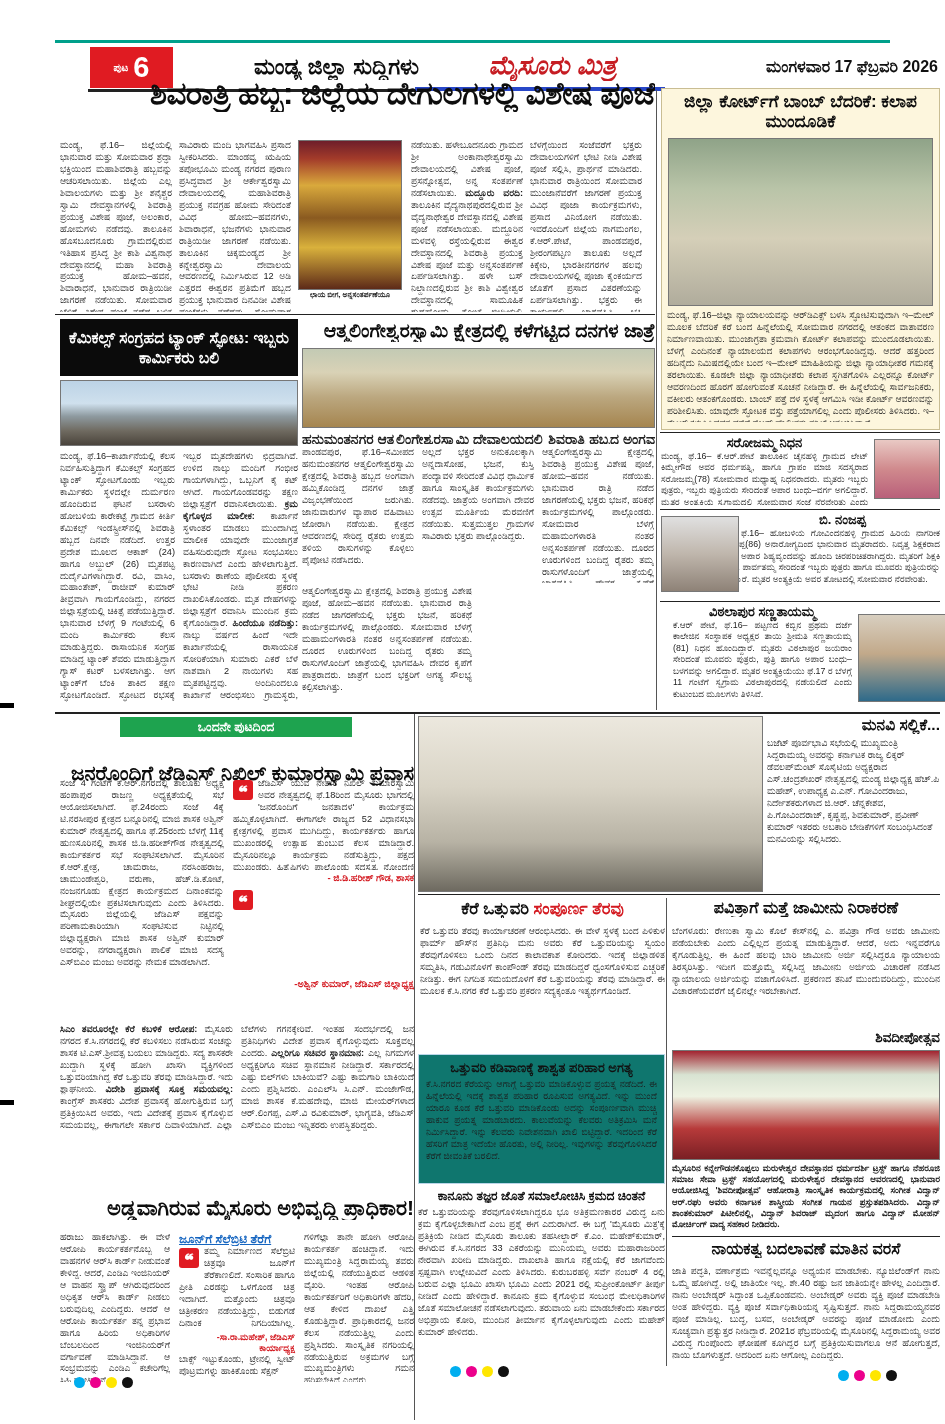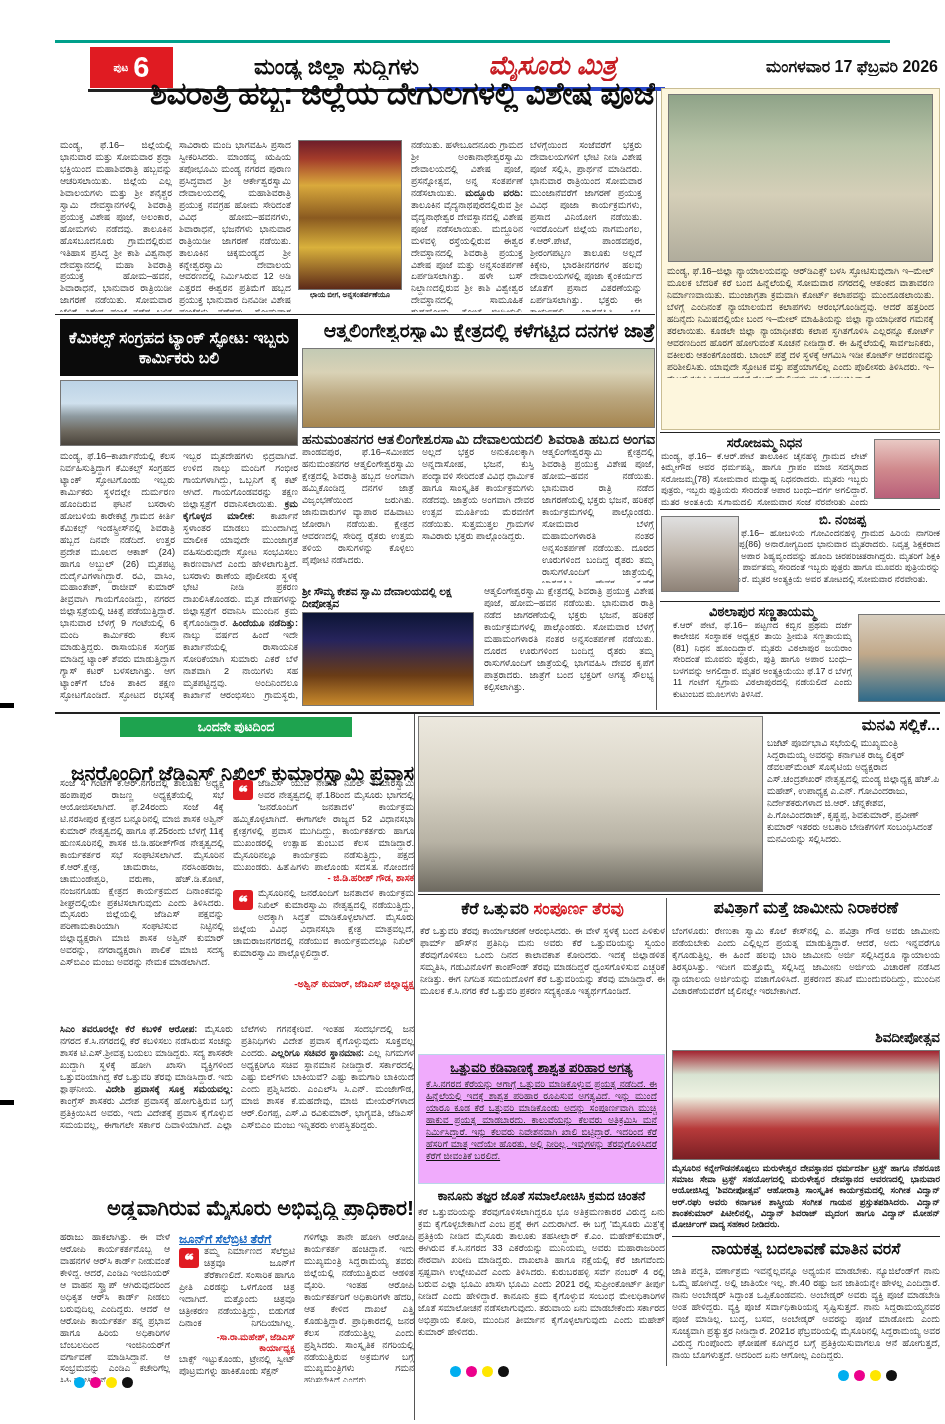--- a/index.html
+++ b/index.html
@@ -32,21 +32,21 @@
   .ph-em{background:linear-gradient(180deg,#e0e0e0 0%,#bfb6ac 50%,#8e8277 100%);}
   .ph-ew2{background:linear-gradient(180deg,#d8cfc0 0%,#c2a98a 45%,#2e6a8a 100%);}
   .qicon{width:20px;height:20px;background:#e01b22;color:#fff;border-radius:3px;float:left;
          margin:2px 5px 2px 0;display:flex;align-items:center;justify-content:center;
          font-weight:bold;font-size:13px;line-height:1;}
   .byline{font-size:9.5px;font-weight:bold;text-align:right;color:#d41920;margin-top:2px;}
   .dots{display:flex;gap:5px;}
   .dot{width:11px;height:11px;border-radius:50%;}
   .dot-c{background:#00aeef;} .dot-m{background:#ec008c;} .dot-y{background:#ffe600;} .dot-k{background:#111;}
   .cream{background:#fdf6dd;}
-  .bluebox{background:#f0abfc;text-decoration:underline;}
+  .bluebox{background:#0f766e;}
   .printmark{background:#000;}
 </style>
 </head>
 <body>
 
 <div id="paper">
 
   <div class="abs teal" style="left:55px;top:40px;width:835px;height:3px;"></div>
 
   <div class="abs" style="left:90px;top:47px;width:83px;height:41px;background:#e01b22;display:flex;align-items:center;justify-content:center;gap:5px;">
@@ -87,29 +87,26 @@
   <div class="abs headline nowrap" style="left:302px;top:320px;width:353px;font-size:19px;">ಆತ್ಮಲಿಂಗೇಶ್ವರಸ್ವಾಮಿ ಕ್ಷೇತ್ರದಲ್ಲಿ ಕಳೆಗಟ್ಟಿದ ದನಗಳ ಜಾತ್ರೆ</div>
   <div class="abs photo ph-cattle" style="left:302px;top:348px;width:353px;height:80px;"></div>
   <div class="abs caption center nowrap" style="left:302px;top:431px;width:353px;height:13px;font-size:14px;">ಹನುಮಂತನಗರ ಆತ್ಮಲಿಂಗೇಶ್ವರಸ್ವಾಮಿ ದೇವಾಲಯದಲ್ಲಿ ಶಿವರಾತ್ರಿ ಹಬ್ಬದ ಅಂಗವಾಗಿ ದನಗಳ ಜಾತ್ರೆ ಜರುಗಿತು.</div>
   <div class="abs" style="left:302px;top:447px;width:353px;height:136px;display:flex;gap:8px;">
     <div class="body-text" style="width:112px;height:136px;">ಪಾಂಡವಪುರ, ಫೆ.16–ಸಮೀಪದ ಹನುಮಂತನಗರ ಆತ್ಮಲಿಂಗೇಶ್ವರಸ್ವಾಮಿ ಕ್ಷೇತ್ರದಲ್ಲಿ ಶಿವರಾತ್ರಿ ಹಬ್ಬದ ಅಂಗವಾಗಿ ಹಮ್ಮಿಕೊಂಡಿದ್ದ ದನಗಳ ಜಾತ್ರೆ ವಿಜೃಂಭಣೆಯಿಂದ ಜರುಗಿತು. ಜಾನುವಾರುಗಳ ವ್ಯಾಪಾರ ವಹಿವಾಟು ಜೋರಾಗಿ ನಡೆಯಿತು. ಕ್ಷೇತ್ರದ ಆವರಣದಲ್ಲಿ ಸೇರಿದ್ದ ರೈತರು ಉತ್ತಮ ತಳಿಯ ರಾಸುಗಳನ್ನು ಕೊಳ್ಳಲು ಪೈಪೋಟಿ ನಡೆಸಿದರು.</div>
     <div class="body-text" style="width:112px;height:136px;">ಅಲ್ಲದೆ ಭಕ್ತರ ಅನುಕೂಲಕ್ಕಾಗಿ ಅನ್ನದಾಸೋಹ, ಭಜನೆ, ಕುಸ್ತಿ ಪಂದ್ಯಾವಳಿ ಸೇರಿದಂತೆ ವಿವಿಧ ಧಾರ್ಮಿಕ ಹಾಗೂ ಸಾಂಸ್ಕೃತಿಕ ಕಾರ್ಯಕ್ರಮಗಳು ನಡೆದವು. ಜಾತ್ರೆಯ ಅಂಗವಾಗಿ ದೇವರ ಉತ್ಸವ ಮೂರ್ತಿಯ ಮೆರವಣಿಗೆ ನಡೆಯಿತು. ಸುತ್ತಮುತ್ತಲ ಗ್ರಾಮಗಳ ಸಾವಿರಾರು ಭಕ್ತರು ಪಾಲ್ಗೊಂಡಿದ್ದರು.</div>
     <div class="body-text" style="width:112px;height:136px;">ಆತ್ಮಲಿಂಗೇಶ್ವರಸ್ವಾಮಿ ಕ್ಷೇತ್ರದಲ್ಲಿ ಶಿವರಾತ್ರಿ ಪ್ರಯುಕ್ತ ವಿಶೇಷ ಪೂಜೆ, ಹೋಮ–ಹವನ ನಡೆಯಿತು. ಭಾನುವಾರ ರಾತ್ರಿ ನಡೆದ ಜಾಗರಣೆಯಲ್ಲಿ ಭಕ್ತರು ಭಜನೆ, ಹರಿಕಥೆ ಕಾರ್ಯಕ್ರಮಗಳಲ್ಲಿ ಪಾಲ್ಗೊಂಡರು. ಸೋಮವಾರ ಬೆಳಗ್ಗೆ ಮಹಾಮಂಗಳಾರತಿ ನಂತರ ಅನ್ನಸಂತರ್ಪಣೆ ನಡೆಯಿತು. ದೂರದ ಊರುಗಳಿಂದ ಬಂದಿದ್ದ ರೈತರು ತಮ್ಮ ರಾಸುಗಳೊಂದಿಗೆ ಜಾತ್ರೆಯಲ್ಲಿ ಭಾಗವಹಿಸಿ ದೇವರ ಕೃಪೆಗೆ ಪಾತ್ರರಾದರು. ಜಾತ್ರೆಗೆ ಬಂದ ಭಕ್ತರಿಗೆ ಅಗತ್ಯ ಸೌಲಭ್ಯ ಕಲ್ಪಿಸಲಾಗಿತ್ತು.</div>
   </div>
 
   <div class="abs" style="left:302px;top:586px;width:353px;height:122px;display:flex;gap:8px;">
-    <div style="width:174px;">
-      <div class="bold" style="font-size:10.3px;line-height:1.2;height:26px;overflow:hidden;">ಶ್ರೀ ಸೌಮ್ಯ ಕೇಶವ ಸ್ವಾಮಿ ದೇವಾಲಯದಲ್ಲಿ ಲಕ್ಷ ದೀಪೋತ್ಸವ</div>
-      <div class="photo ph-night" style="width:172px;height:94px;"></div>
-    </div>
     <div class="body-text" style="width:170px;height:122px;">ಆತ್ಮಲಿಂಗೇಶ್ವರಸ್ವಾಮಿ ಕ್ಷೇತ್ರದಲ್ಲಿ ಶಿವರಾತ್ರಿ ಪ್ರಯುಕ್ತ ವಿಶೇಷ ಪೂಜೆ, ಹೋಮ–ಹವನ ನಡೆಯಿತು. ಭಾನುವಾರ ರಾತ್ರಿ ನಡೆದ ಜಾಗರಣೆಯಲ್ಲಿ ಭಕ್ತರು ಭಜನೆ, ಹರಿಕಥೆ ಕಾರ್ಯಕ್ರಮಗಳಲ್ಲಿ ಪಾಲ್ಗೊಂಡರು. ಸೋಮವಾರ ಬೆಳಗ್ಗೆ ಮಹಾಮಂಗಳಾರತಿ ನಂತರ ಅನ್ನಸಂತರ್ಪಣೆ ನಡೆಯಿತು. ದೂರದ ಊರುಗಳಿಂದ ಬಂದಿದ್ದ ರೈತರು ತಮ್ಮ ರಾಸುಗಳೊಂದಿಗೆ ಜಾತ್ರೆಯಲ್ಲಿ ಭಾಗವಹಿಸಿ ದೇವರ ಕೃಪೆಗೆ ಪಾತ್ರರಾದರು. ಜಾತ್ರೆಗೆ ಬಂದ ಭಕ್ತರಿಗೆ ಅಗತ್ಯ ಸೌಲಭ್ಯ ಕಲ್ಪಿಸಲಾಗಿತ್ತು.</div>
   </div>
 
   <div class="abs vline" style="left:656px;top:90px;width:1px;height:620px;"></div>
   <div class="abs cream" style="left:661px;top:88px;width:279px;height:342px;border:1px solid #c9bd93;box-sizing:border-box;padding:3px 5px;">
+    <div class="headline center" style="font-size:17px;line-height:1.2;height:44px;overflow:hidden;">ಜಿಲ್ಲಾ ಕೋರ್ಟ್‌ಗೆ ಬಾಂಬ್ ಬೆದರಿಕೆ: ಕಲಾಪ ಮುಂದೂಡಿಕೆ</div>
     <div class="photo ph-court" style="width:265px;height:168px;margin:2px auto 4px auto;"></div>
     <div class="body-text" style="height:112px;">ಮಂಡ್ಯ, ಫೆ.16–ಜಿಲ್ಲಾ ನ್ಯಾಯಾಲಯವನ್ನು ಆರ್‌ಡಿಎಕ್ಸ್ ಬಳಸಿ ಸ್ಫೋಟಿಸುವುದಾಗಿ ಇ–ಮೇಲ್ ಮೂಲಕ ಬೆದರಿಕೆ ಕರೆ ಬಂದ ಹಿನ್ನೆಲೆಯಲ್ಲಿ ಸೋಮವಾರ ನಗರದಲ್ಲಿ ಆತಂಕದ ವಾತಾವರಣ ನಿರ್ಮಾಣವಾಯಿತು. ಮುಂಜಾಗ್ರತಾ ಕ್ರಮವಾಗಿ ಕೋರ್ಟ್ ಕಲಾಪವನ್ನು ಮುಂದೂಡಲಾಯಿತು. ಬೆಳಗ್ಗೆ ಎಂದಿನಂತೆ ನ್ಯಾಯಾಲಯದ ಕಲಾಪಗಳು ಆರಂಭಗೊಂಡಿದ್ದವು. ಆದರೆ ಹತ್ತರಿಂದ ಹದಿನೈದು ನಿಮಿಷದಲ್ಲಿಯೇ ಬಂದ ಇ–ಮೇಲ್ ಮಾಹಿತಿಯನ್ನು ಜಿಲ್ಲಾ ನ್ಯಾಯಾಧೀಶರ ಗಮನಕ್ಕೆ ತರಲಾಯಿತು. ಕೂಡಲೇ ಜಿಲ್ಲಾ ನ್ಯಾಯಾಧೀಶರು ಕಲಾಪ ಸ್ಥಗಿತಗೊಳಿಸಿ ಎಲ್ಲರನ್ನೂ ಕೋರ್ಟ್ ಆವರಣದಿಂದ ಹೊರಗೆ ಹೋಗುವಂತೆ ಸೂಚನೆ ನೀಡಿದ್ದಾರೆ. ಈ ಹಿನ್ನೆಲೆಯಲ್ಲಿ ಸಾರ್ವಜನಿಕರು, ವಕೀಲರು ಆತಂಕಗೊಂಡರು. ಬಾಂಬ್ ಪತ್ತೆ ದಳ ಸ್ಥಳಕ್ಕೆ ಆಗಮಿಸಿ ಇಡೀ ಕೋರ್ಟ್ ಆವರಣವನ್ನು ಪರಿಶೀಲಿಸಿತು. ಯಾವುದೇ ಸ್ಫೋಟಕ ವಸ್ತು ಪತ್ತೆಯಾಗಲಿಲ್ಲ ಎಂದು ಪೊಲೀಸರು ತಿಳಿಸಿದರು. ಇ–ಮೇಲ್ ಕಳುಹಿಸಿದವರ ಪತ್ತೆಗೆ ಸೈಬರ್ ಪೊಲೀಸರು ತನಿಖೆ ಆರಂಭಿಸಿದ್ದಾರೆ.</div>
   </div>
 
   <div class="abs hline" style="left:660px;top:432px;width:280px;height:1px;"></div>
   <div class="abs" style="left:661px;top:435px;width:279px;height:71px;">
     <div class="photo ph-ew1 abs" style="right:0;top:4px;width:66px;height:60px;"></div>
     <div class="headline center" style="font-size:13px;margin-right:72px;">ಸರೋಜಮ್ಮ ನಿಧನ</div>
     <div class="body-text" style="height:54px;margin-right:72px;font-size:8.8px;">ಮಂಡ್ಯ, ಫೆ.16– ಕೆ.ಆರ್.ಪೇಟೆ ತಾಲೂಕಿನ ಚೈನಹಳ್ಳಿ ಗ್ರಾಮದ ಲೇಟ್ ಕಿಮ್ಮೇಗೌಡ ಅವರ ಧರ್ಮಪತ್ನಿ, ಹಾಗೂ ಗ್ರಾಪಂ ಮಾಜಿ ಸದಸ್ಯರಾದ ಸರೋಜಮ್ಮ(78) ಸೋಮವಾರ ಮಧ್ಯಾಹ್ನ ನಿಧನರಾದರು. ಮೃತರು ಇಬ್ಬರು ಪುತ್ರರು, ಇಬ್ಬರು ಪುತ್ರಿಯರು ಸೇರಿದಂತೆ ಅಪಾರ ಬಂಧು–ವರ್ಗ ಅಗಲಿದ್ದಾರೆ. ಮೃತರ ಅಂತ್ಯಕ್ರಿಯೆ ಸ್ವಗ್ರಾಮದಲ್ಲಿ ಸೋಮವಾರ ಸಂಜೆ ನೆರವೇರಿತು ಎಂದು ಕುಟುಂಬದ ಮೂಲಗಳು ತಿಳಿಸಿವೆ.</div>
   </div>
@@ -130,21 +127,21 @@
   <div class="abs printmark" style="left:0;top:703px;width:14px;height:5px;"></div>
   <div class="abs printmark" style="left:0;top:1100px;width:14px;height:5px;"></div>
 
   <div class="abs" style="left:120px;top:717px;width:232px;height:20px;background:#1ea34f;color:#fff;display:flex;align-items:center;justify-content:center;font-weight:bold;font-size:12.5px;">ಒಂದನೇ ಪುಟದಿಂದ</div>
   <div class="abs headline nowrap" style="left:60px;top:762px;width:354px;font-size:20px;">ಜನರೊಂದಿಗೆ ಜೆಡಿಎಸ್ ನಿಖಿಲ್ ಕುಮಾರಸ್ವಾಮಿ ಪ್ರವಾಸ</div>
   <div class="abs" style="left:60px;top:778px;width:354px;height:240px;display:flex;gap:9px;">
     <div class="body-text" style="width:164px;height:240px;">ಸಂಜೆ 4 ಗಂಟೆಗೆ ಕೆ.ಆರ್.ನಗರದಲ್ಲಿ ತಾಲೂಕು ಅಧ್ಯಕ್ಷ ಹಂಪಾಪುರ ರಾಜಣ್ಣ ಅಧ್ಯಕ್ಷತೆಯಲ್ಲಿ ಸಭೆ ಆಯೋಜಿಸಲಾಗಿದೆ. ಫೆ.24ರಂದು ಸಂಜೆ 4ಕ್ಕೆ ಟಿ.ನರಸೀಪುರ ಕ್ಷೇತ್ರದ ಬನ್ನೂರಿನಲ್ಲಿ ಮಾಜಿ ಶಾಸಕ ಅಶ್ವಿನ್ ಕುಮಾರ್ ನೇತೃತ್ವದಲ್ಲಿ ಹಾಗೂ ಫೆ.25ರಂದು ಬೆಳಗ್ಗೆ 11ಕ್ಕೆ ಹುಣಸೂರಿನಲ್ಲಿ ಶಾಸಕ ಜಿ.ಡಿ.ಹರೀಶ್‌ಗೌಡ ನೇತೃತ್ವದಲ್ಲಿ ಕಾರ್ಯಕರ್ತರ ಸಭೆ ಸಂಘಟಿಸಲಾಗಿದೆ. ಮೈಸೂರಿನ ಕೆ.ಆರ್.ಕ್ಷೇತ್ರ, ಚಾಮರಾಜ, ನರಸಿಂಹರಾಜ, ಚಾಮುಂಡೇಶ್ವರಿ, ವರುಣಾ, ಹೆಚ್.ಡಿ.ಕೋಟೆ, ನಂಜನಗೂಡು ಕ್ಷೇತ್ರದ ಕಾರ್ಯಕ್ರಮದ ದಿನಾಂಕವನ್ನು ಶೀಘ್ರದಲ್ಲಿಯೇ ಪ್ರಕಟಿಸಲಾಗುವುದು ಎಂದು ತಿಳಿಸಿದರು. ಮೈಸೂರು ಜಿಲ್ಲೆಯಲ್ಲಿ ಜೆಡಿಎಸ್ ಪಕ್ಷವನ್ನು ಪರಿಣಾಮಕಾರಿಯಾಗಿ ಸಂಘಟಿಸುವ ನಿಟ್ಟಿನಲ್ಲಿ ಜಿಲ್ಲಾಧ್ಯಕ್ಷರಾಗಿ ಮಾಜಿ ಶಾಸಕ ಅಶ್ವಿನ್ ಕುಮಾರ್ ಅವರನ್ನು, ನಗರಾಧ್ಯಕ್ಷರಾಗಿ ಪಾಲಿಕೆ ಮಾಜಿ ಸದಸ್ಯ ಎಸ್‌ಬಿಎಂ ಮಂಜು ಅವರನ್ನು ನೇಮಕ ಮಾಡಲಾಗಿದೆ.</div>
     <div style="width:181px;">
       <div class="body-text" style="height:92px;"><span class="qicon">❝</span><span>ಜೆಡಿಎಸ್ ಯುವ ನೇತಾರ ನಿಖಿಲ್ ಕುಮಾರಸ್ವಾಮಿ ಅವರ ನೇತೃತ್ವದಲ್ಲಿ ಫೆ.18ರಿಂದ ಮೈಸೂರು ಭಾಗದಲ್ಲಿ 'ಜನರೊಂದಿಗೆ ಜನತಾದಳ' ಕಾರ್ಯಕ್ರಮ ಹಮ್ಮಿಕೊಳ್ಳಲಾಗಿದೆ. ಈಗಾಗಲೇ ರಾಜ್ಯದ 52 ವಿಧಾನಸಭಾ ಕ್ಷೇತ್ರಗಳಲ್ಲಿ ಪ್ರವಾಸ ಮುಗಿದಿದ್ದು, ಕಾರ್ಯಕರ್ತರು ಹಾಗೂ ಮುಖಂಡರಲ್ಲಿ ಉತ್ಸಾಹ ತುಂಬುವ ಕೆಲಸ ಮಾಡಿದ್ದಾರೆ. ಮೈಸೂರಿನಲ್ಲೂ ಕಾರ್ಯಕ್ರಮ ನಡೆಸುತ್ತಿದ್ದು, ಪಕ್ಷದ ಮುಖಂಡರು, ಹಿತೈಷಿಗಳು ಪಾಲ್ಗೊಂಡು ಸದಸ್ಯತ್ವ ನೋಂದಣಿ ಅಭಿಯಾನವನ್ನು ಯಶಸ್ವಿಗೊಳಿಸಬೇಕಿದೆ.</span></div>
       <div class="byline">- ಜಿ.ಡಿ.ಹರೀಶ್ ಗೌಡ, ಶಾಸಕ</div>
-      <div class="body-text" style="height:88px;margin-top:4px;"><span class="qicon">❝</span><span>ಮೈಸೂರಿನಲ್ಲಿ ಜನರೊಂದಿಗೆ ಜನತಾದಳ ಕಾರ್ಯಕ್ರಮ ನಿಖಿಲ್ ಕುಮಾರಸ್ವಾಮಿ ನೇತೃತ್ವದಲ್ಲಿ ನಡೆಯುತ್ತಿದ್ದು, ಅದಕ್ಕಾಗಿ ಸಿದ್ಧತೆ ಮಾಡಿಕೊಳ್ಳಲಾಗಿದೆ. ಮೈಸೂರು ಜಿಲ್ಲೆಯ ವಿವಿಧ ವಿಧಾನಸಭಾ ಕ್ಷೇತ್ರ ಮಾತ್ರವಲ್ಲದೆ, ಚಾಮರಾಜನಗರದಲ್ಲಿ ನಡೆಯುವ ಕಾರ್ಯಕ್ರಮದಲ್ಲೂ ನಿಖಿಲ್ ಕುಮಾರಸ್ವಾಮಿ ಪಾಲ್ಗೊಳ್ಳಲಿದ್ದಾರೆ.</span></div>
+      <div class="body-text" style="height:88px;margin-top:4px;"><span class="qicon">❝</span></div>
       <div class="byline">-ಅಶ್ವಿನ್ ಕುಮಾರ್, ಜೆಡಿಎಸ್ ಜಿಲ್ಲಾಧ್ಯಕ್ಷ</div>
     </div>
   </div>
   <div class="abs body-text cols2" style="left:60px;top:1024px;width:354px;height:166px;">
     <span class="bold">ಸಿಎಂ ತವರೂರಲ್ಲೇ ಕೆರೆ ಕಬಳಿಕೆ ಆರೋಪ: </span><span>ಮೈಸೂರು ನಗರದ ಕೆ.ಸಿ.ನಗರದಲ್ಲಿ ಕೆರೆ ಕಬಳಿಸಲು ನಡೆಸಿರುವ ಸಂಚನ್ನು ಶಾಸಕ ಟಿ.ಎಸ್.ಶ್ರೀವತ್ಸ ಬಯಲು ಮಾಡಿದ್ದರು. ಸದ್ಯ ಶಾಸಕರೇ ಖುದ್ದಾಗಿ ಸ್ಥಳಕ್ಕೆ ಹೋಗಿ ಖಾಸಗಿ ವ್ಯಕ್ತಿಗಳಿಂದ ಒತ್ತುವರಿಯಾಗಿದ್ದ ಕೆರೆ ಒತ್ತುವರಿ ತೆರವು ಮಾಡಿಸಿದ್ದಾರೆ. ಇದು ಶ್ಲಾಘನೀಯ. </span><span class="bold">ವಿದೇಶಿ ಪ್ರವಾಸಕ್ಕೆ ಸೂಕ್ತ ಸಮಯವಲ್ಲ: </span><span>ಕಾಂಗ್ರೆಸ್ ಶಾಸಕರು ವಿದೇಶ ಪ್ರವಾಸಕ್ಕೆ ಹೋಗುತ್ತಿರುವ ಬಗ್ಗೆ ಪ್ರತಿಕ್ರಿಯಿಸಿದ ಅವರು, ಇದು ವಿದೇಶಕ್ಕೆ ಪ್ರವಾಸ ಕೈಗೊಳ್ಳುವ ಸಮಯವಲ್ಲ, ಈಗಾಗಲೇ ಸರ್ಕಾರ ದಿವಾಳಿಯಾಗಿದೆ. ಎಲ್ಲಾ ಬೆಲೆಗಳು ಗಗನಕ್ಕೇರಿವೆ. ಇಂತಹ ಸಂದರ್ಭದಲ್ಲಿ ಜನ ಪ್ರತಿನಿಧಿಗಳು ವಿದೇಶ ಪ್ರವಾಸ ಕೈಗೊಳ್ಳುವುದು ಸೂಕ್ತವಲ್ಲ ಎಂದರು. </span><span class="bold">ಎಲ್ಲರಿಗೂ ಸಚಿವರ ಸ್ಥಾನಮಾನ: </span><span>ಎಲ್ಲ ನಿಗಮಗಳ ಅಧ್ಯಕ್ಷರಿಗೂ ಸಚಿವ ಸ್ಥಾನಮಾನ ನೀಡಿದ್ದಾರೆ. ಸರ್ಕಾರದಲ್ಲಿ ಎಷ್ಟು ಬಿಲ್‌ಗಳು ಬಾಕಿಯಿವೆ? ಎಷ್ಟು ಕಾಮಗಾರಿ ಬಾಕಿಯಿದೆ ಎಂದು ಪ್ರಶ್ನಿಸಿದರು. ಎಂಎಲ್‌ಸಿ ಸಿ.ಎನ್. ಮಂಜೇಗೌಡ, ಮಾಜಿ ಶಾಸಕ ಕೆ.ಮಹದೇವು, ಮಾಜಿ ಮೇಯರ್‌ಗಳಾದ ಆರ್.ಲಿಂಗಪ್ಪ, ಎಸ್.ವಿ ರವಿಕುಮಾರ್, ಭಾಗ್ಯವತಿ, ಜೆಡಿಎಸ್ ಎಸ್‌ಬಿಎಂ ಮಂಜು ಇನ್ನಿತರರು ಉಪಸ್ಥಿತರಿದ್ದರು.</span>
   </div>
 
   <div class="abs headline nowrap" style="left:60px;top:1196px;width:354px;font-size:21px;">ಅಡ್ಡವಾಗಿರುವ ಮೈಸೂರು ಅಭಿವೃದ್ಧಿ ಪ್ರಾಧಿಕಾರ!</div>
   <div class="abs" style="left:60px;top:1232px;width:354px;height:150px;display:flex;gap:9px;">
     <div class="body-text" style="width:112px;height:150px;">ಹರಾಜು ಹಾಕಲಾಗಿತ್ತು. ಈ ವೇಳೆ ಆರೋಪಿ ಕಾರ್ಯಕರ್ತನೊಬ್ಬ ಆ ವಾಹನಗಳ ಆರ್‌ಸಿ ಕಾರ್ಡ್ ನೀಡುವಂತೆ ಕೇಳಿದ್ದ. ಆದರೆ, ಎಂಡಿಎ ಇಂಜಿನಿಯರ್ ಆ ವಾಹನ ಸ್ಕ್ರ್ಯಾಪ್ ಆಗಿರುವುದರಿಂದ ಅಧಿಕೃತ ಆರ್‌ಸಿ ಕಾರ್ಡ್ ನೀಡಲು ಬರುವುದಿಲ್ಲ ಎಂದಿದ್ದರು. ಆದರೆ ಆ ಆರೋಪಿ ಕಾರ್ಯಕರ್ತ ತನ್ನ ಪ್ರಭಾವ ಹಾಗೂ ಹಿರಿಯ ಅಧಿಕಾರಿಗಳ ಬೆಂಬಲದಿಂದ ಇಂಜಿನಿಯರ್‌ಗೆ ವರ್ಗಾವಣೆ ಮಾಡಿಸಿದ್ದಾನೆ. ಆ ಸಂಭ್ರಮವನ್ನು ಎಂಡಿಎ ಕಚೇರಿಗೆಲ್ಲ ಸಿಹಿ ಹಂಚಿದ್ದಾನೆ.</div>

